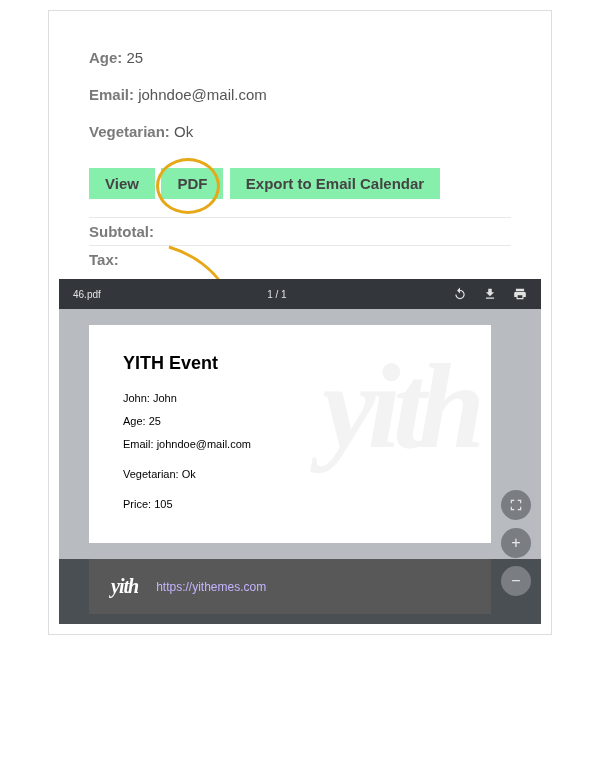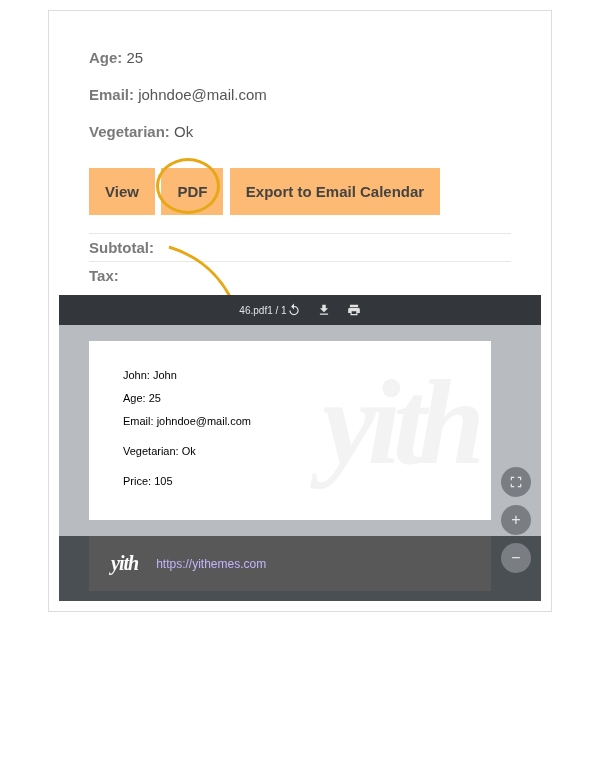--- a/index.html
+++ b/index.html
@@ -14,23 +14,23 @@
     .top-panel {
       background: #fff;
       padding: 28px 30px 0 30px;
     }
     .field-row { margin-bottom: 20px; font-size: 15px; color: #555; }
     .field-label { font-weight: bold; color: #7a7a7a; }
     .field-value { color: #555; }
     .button-row { margin-top: 28px; }
     .wp-btn {
       display: inline-block;
-      background: #fdba74;
+      background: #86efac;
       border: none;
-      padding: 15px 16px;
+      padding: 7px 16px;
       font-size: 15px;
       font-weight: bold;
       color: #444;
       cursor: pointer;
       margin-right: 2px;
     }
     .totals { margin-top: 18px; }
     .totals-row {
       border-top: 1px solid #e8e8e8;
       padding: 5px 0;
@@ -58,21 +58,21 @@
       padding-bottom: 10px;
     }
     .viewer-toolbar {
       background: #33373b;
       height: 30px;
       display: flex;
       align-items: center;
       color: #e2e2e2;
       font-size: 10px;
       padding: 0 14px;
-      justify-content: center;
+      justify-content: space-between;
     }
     .tb-left, .tb-center, .tb-right { display: flex; align-items: center; gap: 16px; }
     .tb-icon { width: 14px; height: 14px; fill: #e2e2e2; cursor: pointer; }
     .viewer-body {
       padding: 16px 50px 16px 30px;
       background: #b8bcc0;
       position: relative;
       margin: 0;
     }
     .page {
@@ -196,20 +196,21 @@
         <svg class="tb-icon" viewBox="0 0 24 24">
             <path d="M19 8H5c-1.7 0-3 1.3-3 3v6h4v4h12v-4h4v-6c0-1.7-1.3-3-3-3zm-3 11H8v-5h8v5zm3-12H5V3h14v4z"></path>
           </svg>
       </div>
     </div>
 
     <div class="viewer-body">
       <div class="page">
         <div class="watermark">yith</div>
         <div class="page-content">
+          <div class="pdf-title">YITH Event</div>
           <div class="pdf-row">
             <span class="lbl">John:</span>
             <span>John</span>
           </div>
           <div class="pdf-row">
             <span class="lbl">Age:</span>
             <span>25</span>
           </div>
           <div class="pdf-row">
             <span class="lbl">Email:</span>

